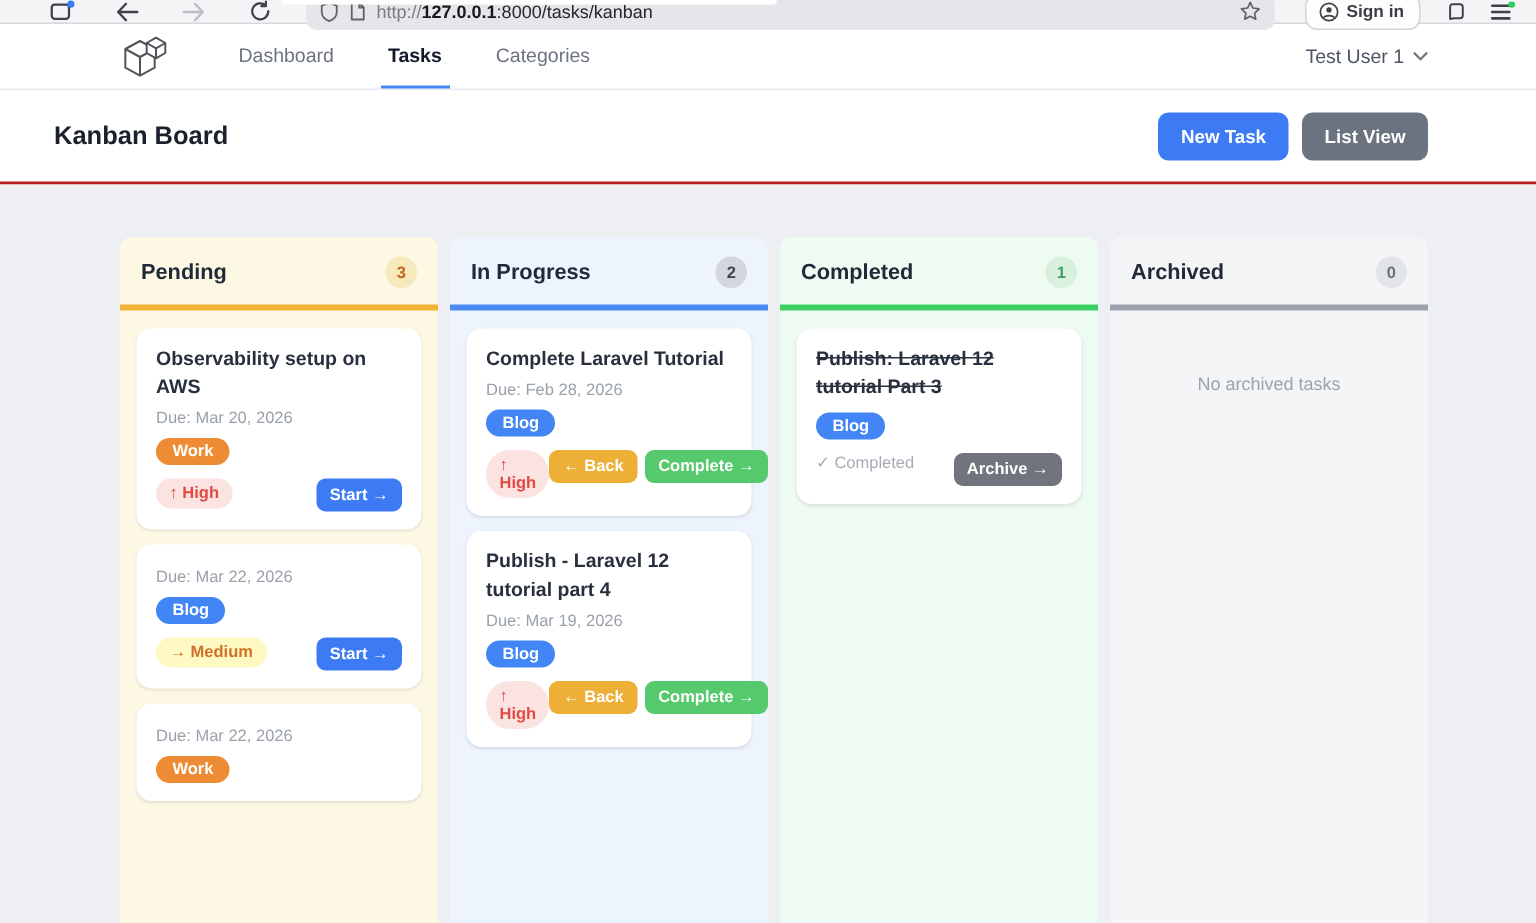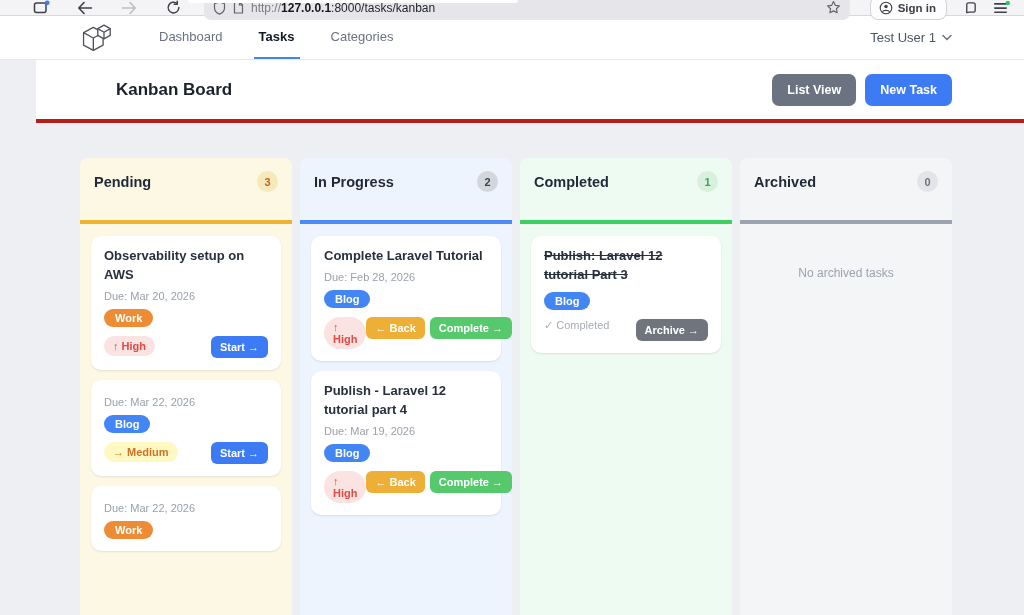--- a/index.html
+++ b/index.html
@@ -30,36 +30,36 @@
             display:flex; align-items:stretch; padding:0 72px 0 80px; }
   .logo { align-self:center; margin-right:42px; display:flex; }
   .nav-link { font-size:13px; color:#6b7280; display:flex; align-items:center; padding:0 5px;
               margin-right:26px; border-bottom:2.5px solid transparent; cursor:pointer;
               text-decoration:none; }
   .nav-link.active { color:#111827; font-weight:700; border-bottom-color:#4285f4; }
   .user-menu { margin-left:auto; align-self:center; font-size:13px; color:#4b5563;
                display:flex; align-items:center; gap:6px; cursor:pointer; }
 
   
-  .page-header { height:63px; background:#fff; border-bottom:4px solid #b91c1c;
-                 display:flex; align-items:center; padding:0 72px 0 80px;margin-left:36px; }
+  .page-header { height:63px; background:#fff; border-bottom:2px solid #b91c1c;
+                 display:flex; align-items:center; padding:0 72px 0 36px; }
   .page-title { font-size:17px; font-weight:700; color:#1a202c; }
   .hdr-actions { margin-left:auto; display:flex; gap:9px; }
   .hdr-btn { color:#fff; font-size:12.5px; font-weight:700; padding:9px 15px; border-radius:7px;
              border:none; cursor:pointer; }
   .btn-gray { background:#6b7280; }
   .btn-blue { background:#3d7bf4; }
 
   
   .main { height:475px; padding:35px 72px 0 80px; background:#edeff2; }
   .board { display:flex; gap:8px; }
   .column { width:212px; height:470px; border-radius:8px; overflow:hidden;
             display:flex; flex-direction:column; flex:none; }
   .col-header { display:flex; align-items:center; justify-content:space-between;
-                padding:13px 14px 28px;gap:32px; }
+                padding:13px 14px 11px;gap:32px; }
   .col-title { font-size:14.5px; font-weight:700; color:#1f2937; }
   .col-count { min-width:21px; height:21px; border-radius:50%; font-size:11px; font-weight:700;
                display:flex; align-items:center; justify-content:center; }
   .col-bar { height:4px; width:100%; flex:none; }
   .col-cards { padding:12px 11px; display:flex; flex-direction:column; gap:10px; }
 
   .card { background:#fff; border-radius:10px; box-shadow:0 1px 2px rgba(15,23,42,.10);
           padding:11px 13px 12px; cursor:pointer; }
   .card-title { font-size:13px; font-weight:600; color:#28303e; line-height:1.45; }
   .struck { text-decoration:line-through; }
@@ -166,22 +166,22 @@
       <svg width="10" height="7" viewBox="0 0 10 7">
           <path d="M1 1.5 L5 5.5 L9 1.5" stroke="#6b7280" stroke-width="1.5" fill="none" stroke-linecap="round"></path>
         </svg>
     </span>
   </div>
 </nav>
 
 <header class="page-header">
   <h1 class="page-title">Kanban Board</h1>
   <div class="hdr-actions">
+    <button class="hdr-btn btn-blue">New Task</button>
     <button class="hdr-btn btn-gray">List View</button>
-    <button class="hdr-btn btn-blue">New Task</button>
   </div>
 </header>
 
 <main class="main">
   <div class="board">
   <section class="column" style="background: rgb(253, 248, 228);">
     <div class="col-header">
       <span class="col-title">Pending</span>
       <span class="col-count" style="background: rgb(246, 233, 187); color: rgb(194, 102, 31);">3</span>
     </div>

